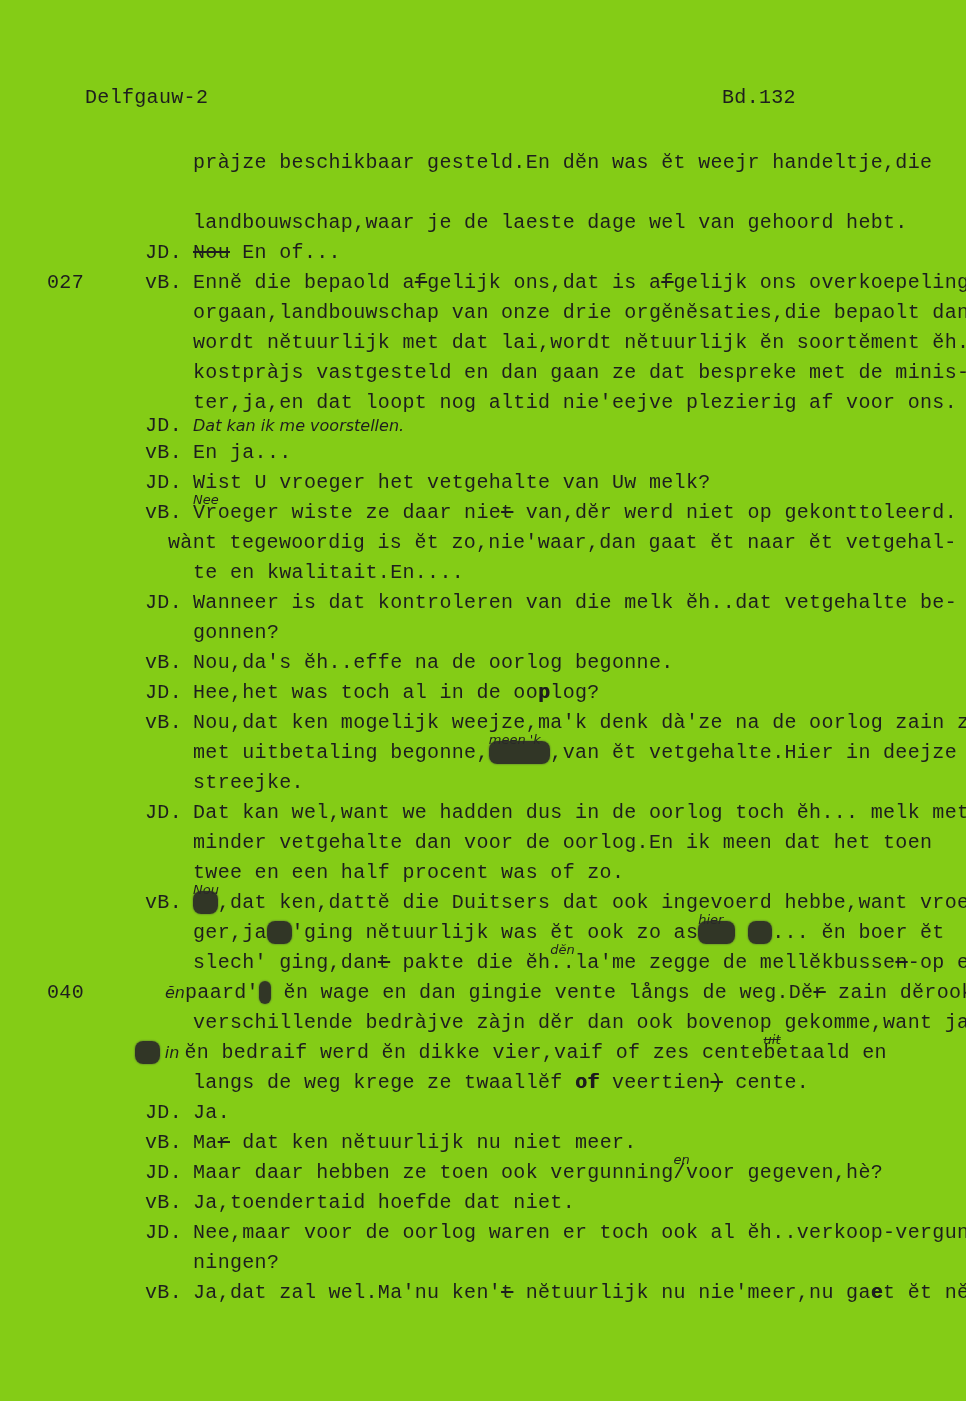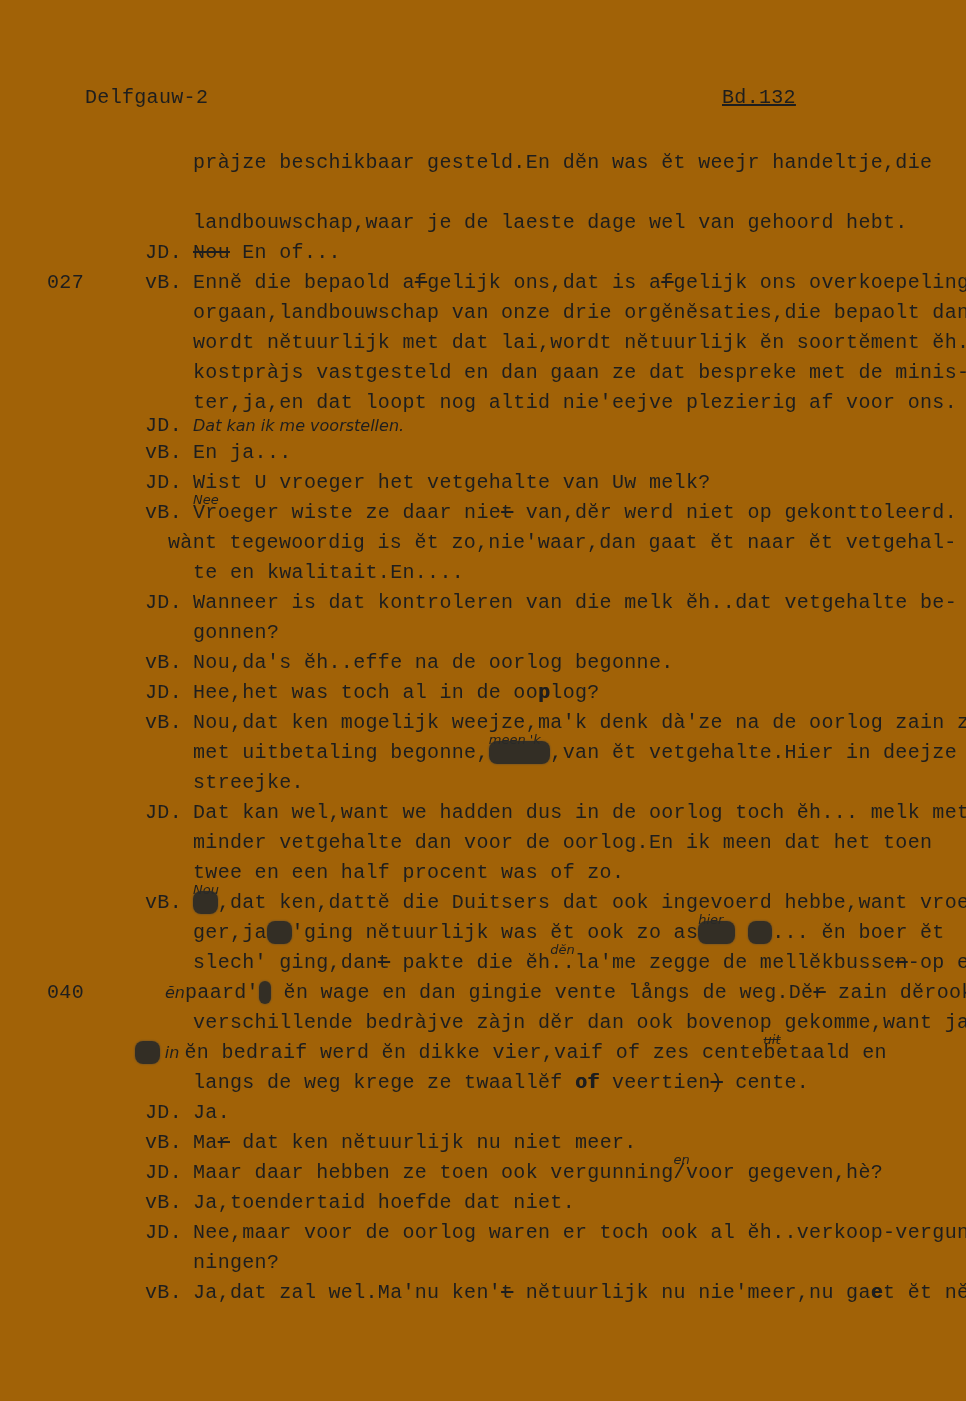--- a/index.html
+++ b/index.html
@@ -1,30 +1,30 @@
 <!DOCTYPE html>
 <html><head>
 <meta charset="utf-8">
 <style>
   html,body { margin:0; padding:0; background:#e8e8e6; }
   .page {
     position:relative;
     width:966px; height:1401px;
     margin:0 auto;
-    background:#a16207;
+    background:#84cc16;
     overflow:hidden;
     color:#1e1e1e;
     font-family:"Liberation Mono","DejaVu Sans Mono",monospace;
     font-size:20px;
     letter-spacing:0.32px;
     box-shadow:0 0 6px rgba(0,0,0,0.25);
   }
   .header { position:absolute; top:86px; left:0; width:100%; height:28px; }
   .header-left  { position:absolute; left:85px;  top:0; }
-  .header-right { position:absolute; left:722px; top:0;text-decoration:underline; }
+  .header-right { position:absolute; left:722px; top:0; }
   .doc-body { position:absolute; top:148px; left:0; width:966px; }
   .row { display:flex; height:30px; line-height:30px; white-space:nowrap; }
   .row.compressed { height:20px; line-height:15px; }
   .cell-margin  { flex:0 0 98px; padding-left:47px; }
   .cell-speaker { flex:0 0 48px; }
   .cell-text    { flex:1 1 auto; min-width:0; }
   
   .seg-p  { }
   .seg-x  { text-decoration:line-through; text-decoration-thickness:2px; }
   .seg-b  { color:transparent; background:#2a2a28; border-radius:8px;

